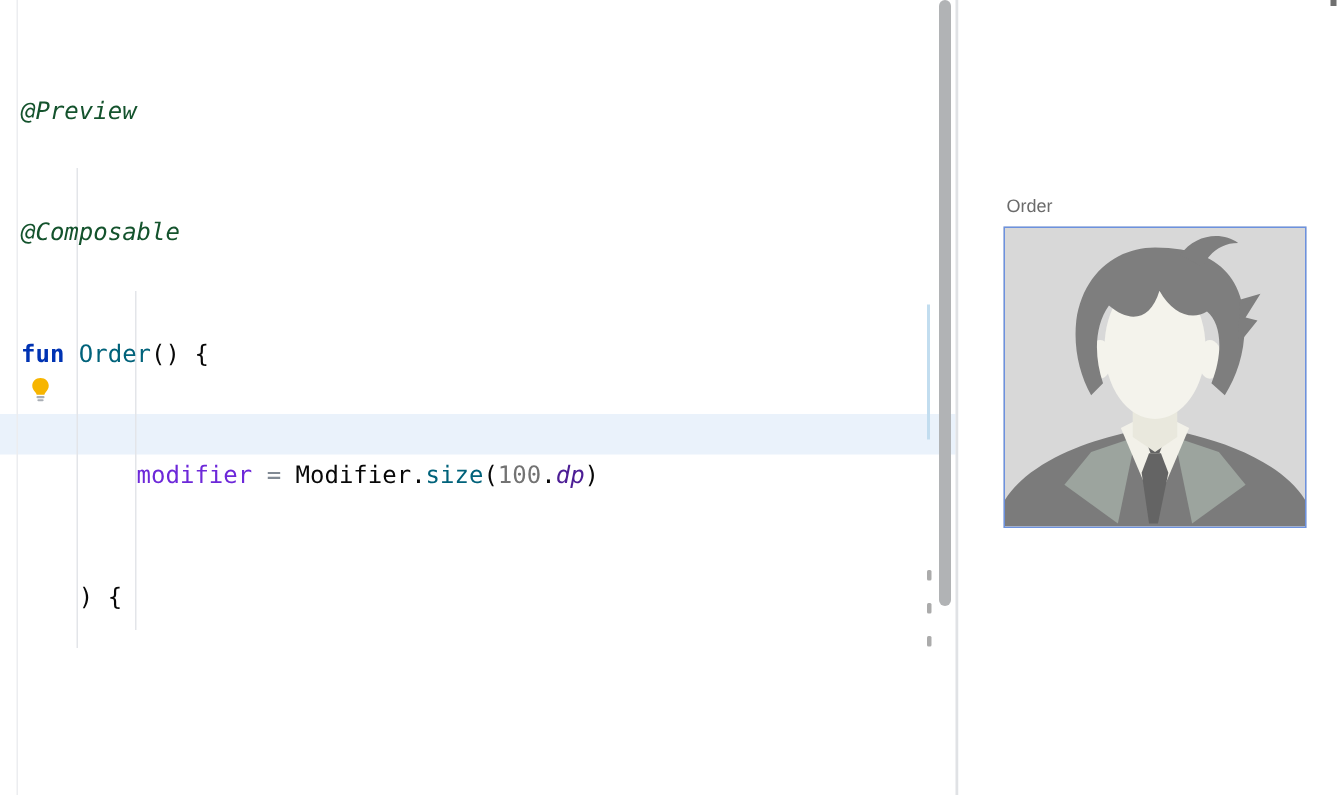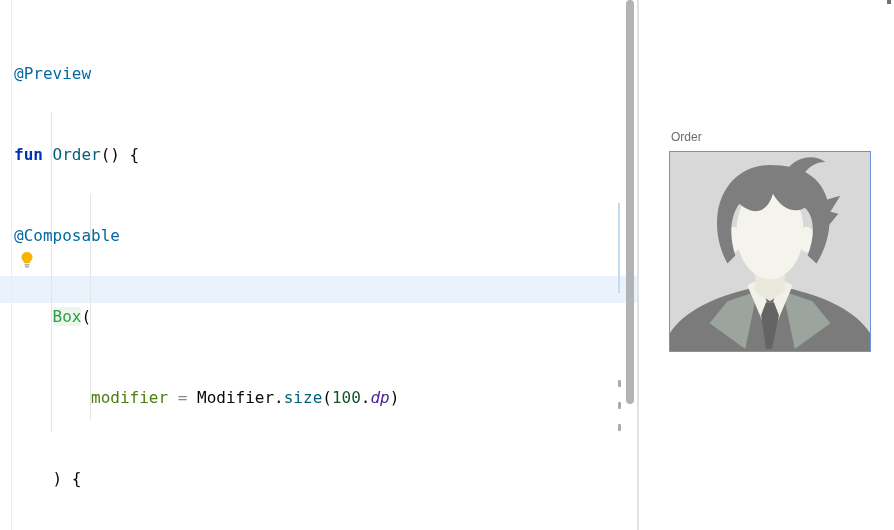--- a/index.html
+++ b/index.html
@@ -11,29 +11,29 @@
   .editor { position:absolute; left:0; top:0; width:637px; height:530px; background:#ffffff; }
   .gutter-sep { position:absolute; left:11px; top:0; width:1px; height:530px; background:#ECEDF0; }
   .indent-guide { position:absolute; width:1px; background:#E3E5E9; }
   .ig1 { left:51px; top:112px; height:320px; }
   .ig2 { left:90px; top:194px; height:226px; }
   .caret-line { position:absolute; left:0; top:276px; width:637px; height:27px; background:#EAF2FB; }
 
   .code { position:absolute; left:14px; top:6px; font:400 16px/27px "DejaVu Sans Mono", monospace;
           color:#080808; white-space:pre; }
   .cl { height:27px; white-space:pre; }
-  .t-a { color:#0369a1; }                                   
+  .t-a { color:#14532d;font-style:italic; }                                   
   .t-k { color:#0033B3; font-weight:bold; }                 
   .t-f { color:#00627A; }                                   
   .t-c { color:#2E9E46; background:rgba(70,170,80,0.10); border-radius:2px; } 
-  .t-n { color:#4d7c0f; }                                   
+  .t-n { color:#6d28d9; }                                   
   .t-o { color:#818A94; }                                   
   .t-p { color:#080808; }                                   
   .t-e { color:#00627A; }                
-  .t-m { color:#14532d; }                                   
+  .t-m { color:#737373; }                                   
   .t-d { color:#4c1d95; font-style:italic; }                
 
   .bulb { position:absolute; left:20px; top:251px; width:14px; height:18px; cursor:pointer; }
 
   .scroll-thumb { position:absolute; left:626px; top:0; width:8px; height:404px;
                   background:#B1B3B5; border-radius:4px; }
   .range-stripe { position:absolute; left:618px; top:203px; width:2px; height:90px; background:#C2DDEF; }
   .stripe-dash { position:absolute; left:618px; width:3px; height:7px; background:#ABABAB; border-radius:1px; }
   .sd1 { top:380px; } .sd2 { top:402px; } .sd3 { top:424px; }
 
@@ -54,23 +54,22 @@
 <div class="stage">
 
   <div class="editor">
     <div class="caret-line"></div>
     <div class="gutter-sep"></div>
     <div class="indent-guide ig1"></div>
     <div class="indent-guide ig2"></div>
 
     <div class="code">
       <div class="cl"><span class="t-a">@Preview</span></div>
+      <div class="cl"><span class="t-a">@Composable</span></div>
       <div class="cl"><span class="t-k">fun</span><span class="t-p"> </span><span class="t-f">Order</span><span class="t-p">() {</span></div>
-      <div class="cl"><span class="t-a">@Composable</span></div>
-      <div class="cl"><span class="t-p">    </span><span class="t-c">Box</span><span class="t-p">(</span></div>
       <div class="cl"><span class="t-p">        </span><span class="t-n">modifier</span><span class="t-o"> = </span><span class="t-p">Modifier.</span><span class="t-e">size</span><span class="t-p">(</span><span class="t-m">100</span><span class="t-p">.</span><span class="t-d">dp</span><span class="t-p">)</span></div>
       <div class="cl"><span class="t-p">    ) {</span></div>
       
       
       
       
       
       
       
       

